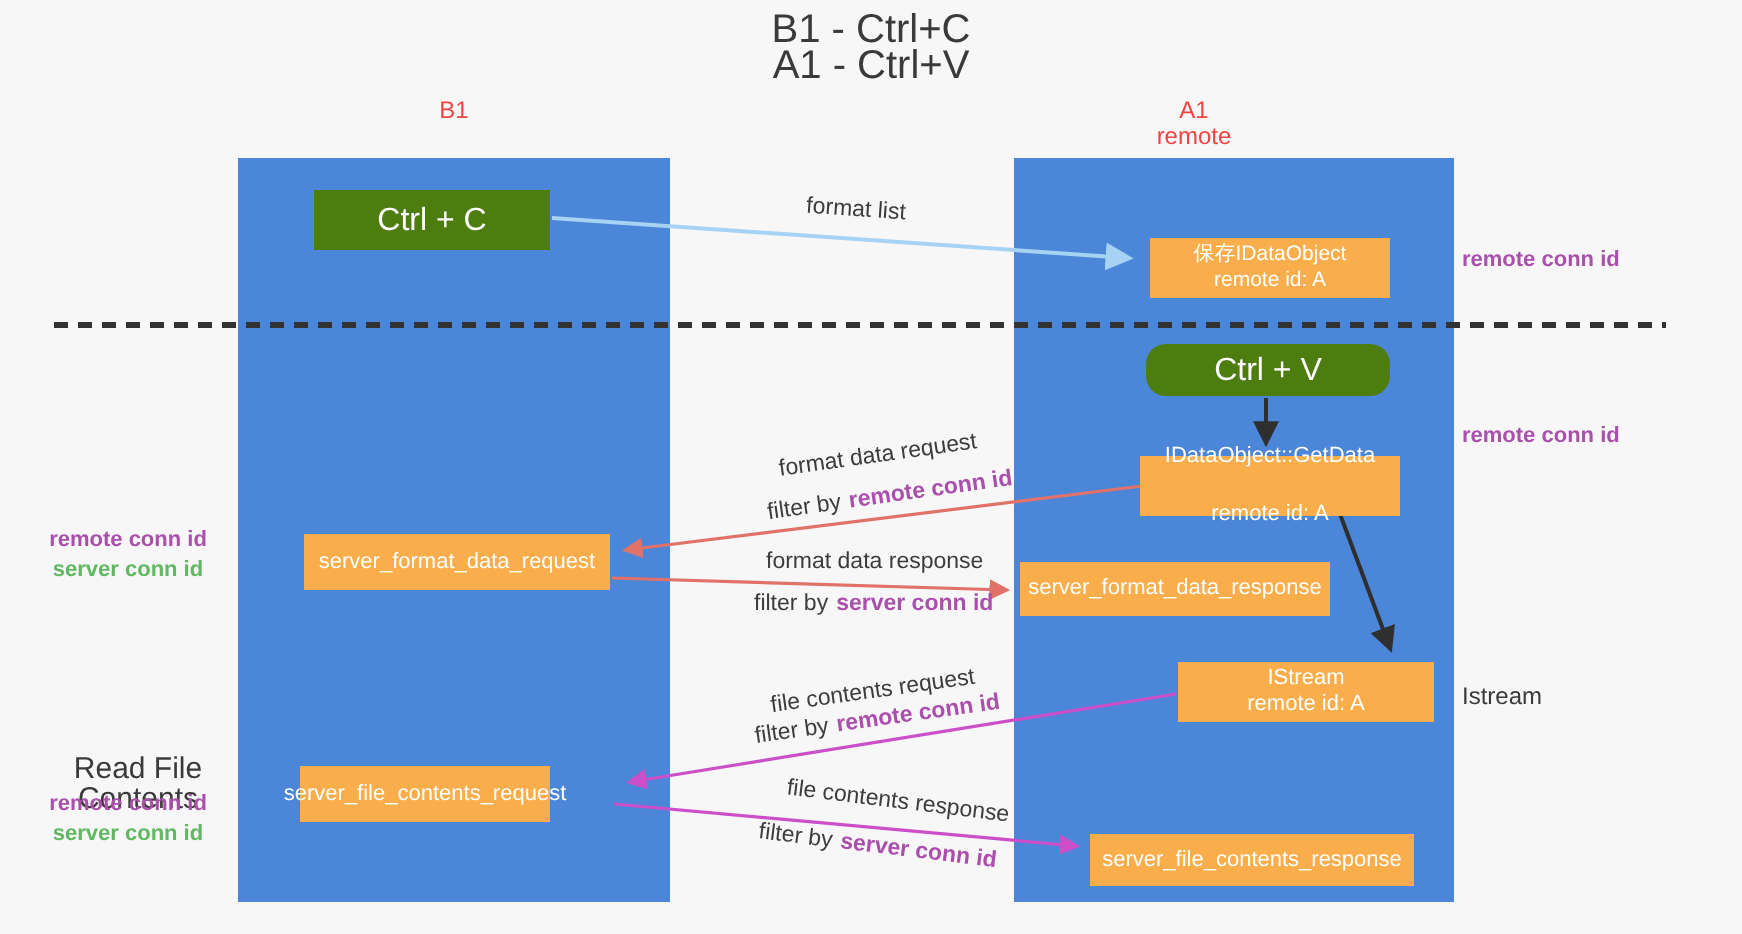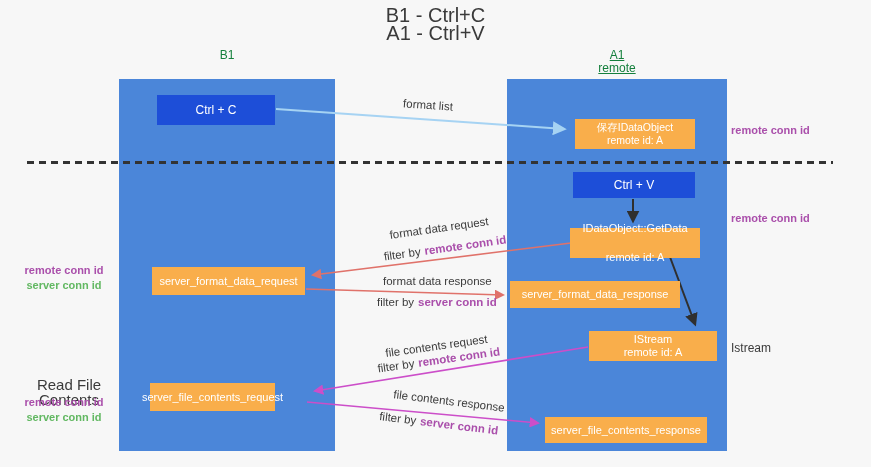--- a/index.html
+++ b/index.html
@@ -4,38 +4,38 @@
 <style>
   html,body{margin:0;padding:0;background:#f7f7f7;}
   .canvas{
     position:relative;width:871px;height:467px;overflow:hidden;
     background:#f7f7f7;
     font-family:"Liberation Sans",sans-serif;
     color:#3a3a3a;
   }
   .abs{position:absolute;}
   .title{left:300px;top:6px;width:271px;text-align:center;font-size:20px;line-height:18px;color:#3a3a3a;}
-  .col-header{top:49px;text-align:center;font-size:12px;line-height:13px;color:#15803d;}
+  .col-header{top:49px;text-align:center;font-size:12px;line-height:13px;color:#ef4444;}
   .col-header.left{left:119px;width:216px;}
-  .col-header.right{left:507px;width:220px;text-decoration:underline;}
+  .col-header.right{left:487px;width:220px;}
   .lifeline{top:79px;height:372px;background:#4b86d9;}
   .lifeline.left{left:119px;width:216px;}
   .lifeline.right{left:507px;width:220px;}
   .dashline{left:27px;top:161px;width:806px;height:3px;
     background:repeating-linear-gradient(90deg,#333 0 7px,transparent 7px 12px);}
   .node{display:flex;flex-direction:column;align-items:center;justify-content:center;
     color:#fff;text-align:center;font-size:11px;line-height:13px;}
-  .node.green{background:#1d4ed8;font-size:12px;}
+  .node.green{background:#4d7c0f;font-size:16px;}
   .node.orange{background:#f9ae4b;}
   .n-ctrlc{left:157px;top:95px;width:118px;height:30px;}
   .n-save{left:575px;top:119px;width:120px;height:30px;font-size:10.5px;align-items:center;}
-  .n-ctrlv{left:573px;top:172px;width:122px;height:26px;}
+  .n-ctrlv{left:573px;top:172px;width:122px;height:26px;border-radius:10px;}
   .n-getdata{left:570px;top:228px;width:130px;height:30px;gap:16px;}
   .n-freq{left:152px;top:267px;width:153px;height:28px;}
-  .n-fresp{left:510px;top:281px;width:170px;height:27px;}
+  .n-fresp{left:510px;top:281px;width:155px;height:27px;}
   .n-istream{left:589px;top:331px;width:128px;height:30px;}
   .n-creq{left:150px;top:383px;width:125px;height:28px;}
   .n-cresp{left:545px;top:417px;width:162px;height:26px;}
   .purple{color:#aa4fab;font-weight:bold;}
   .greenid{color:#62b862;font-weight:bold;}
   .sidelabel{font-size:11px;line-height:15px;text-align:center;}
   .l-ids-top{left:18px;top:263px;width:92px;}
   .l-read{left:14px;top:377px;width:110px;font-size:15px;color:#3a3a3a;font-weight:normal;}
   .l-ids-bot{left:18px;top:395px;width:92px;}
   .r-label{left:731px;width:130px;text-align:left;font-size:11px;}

